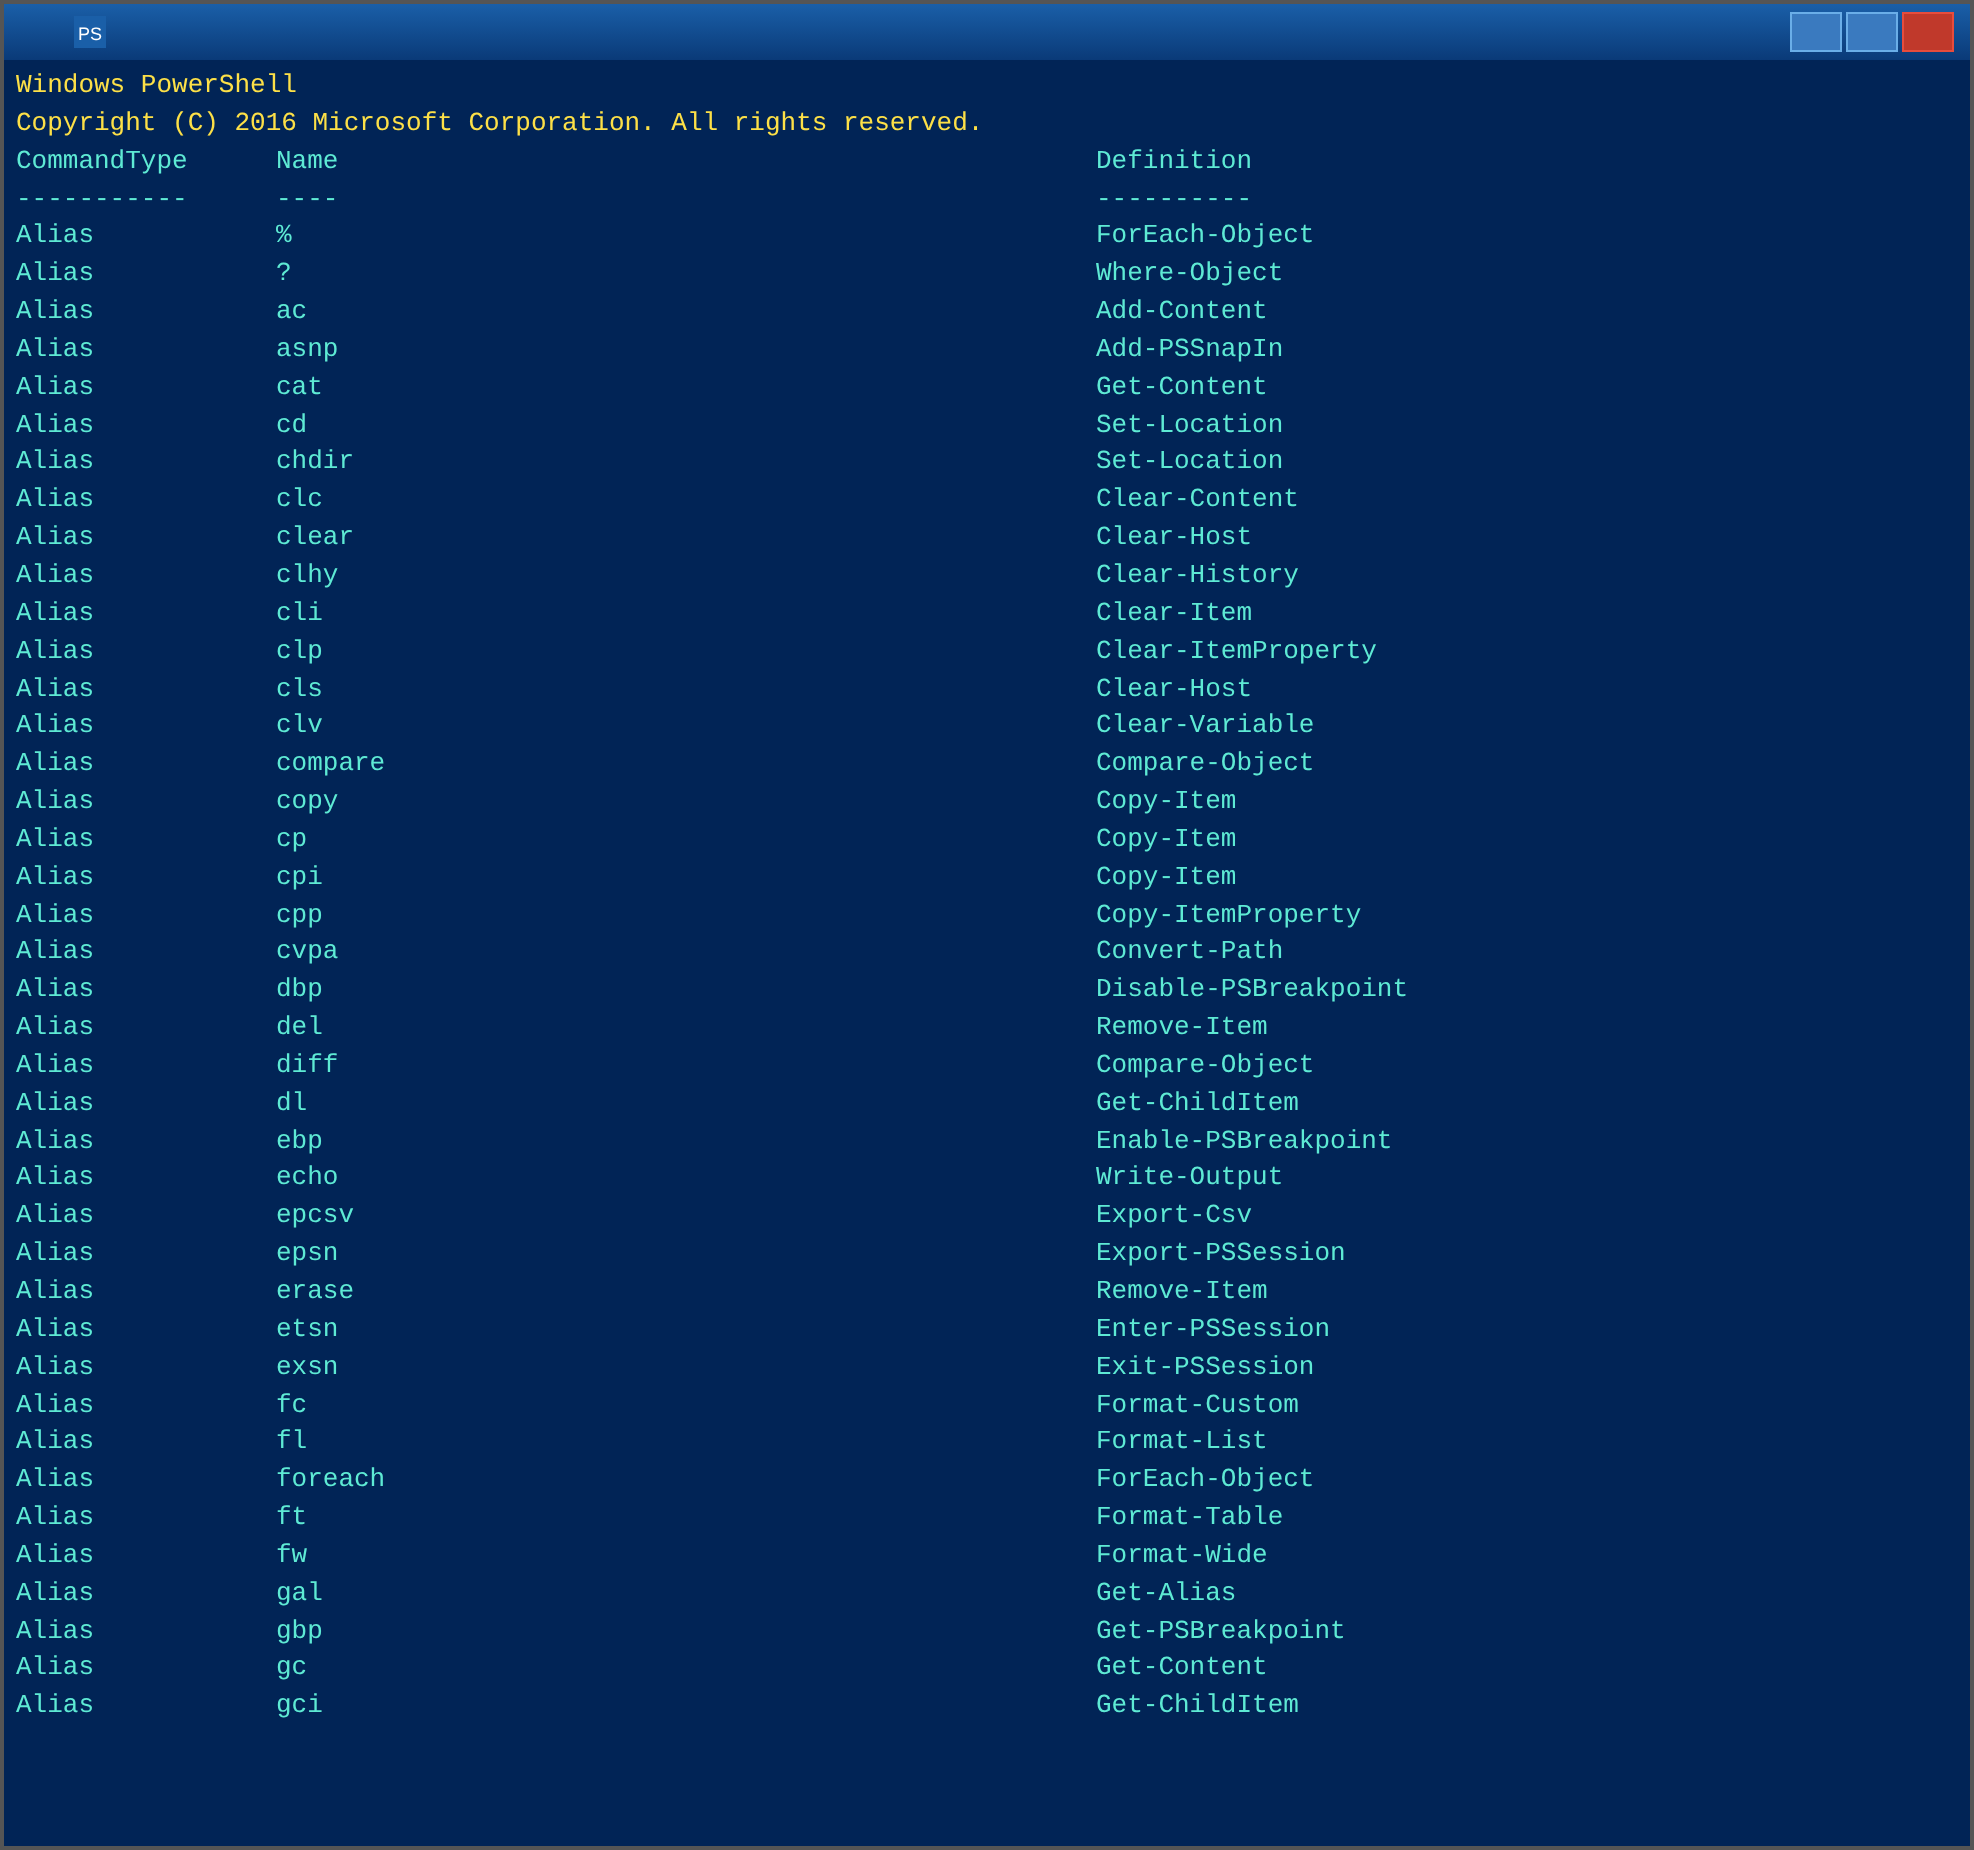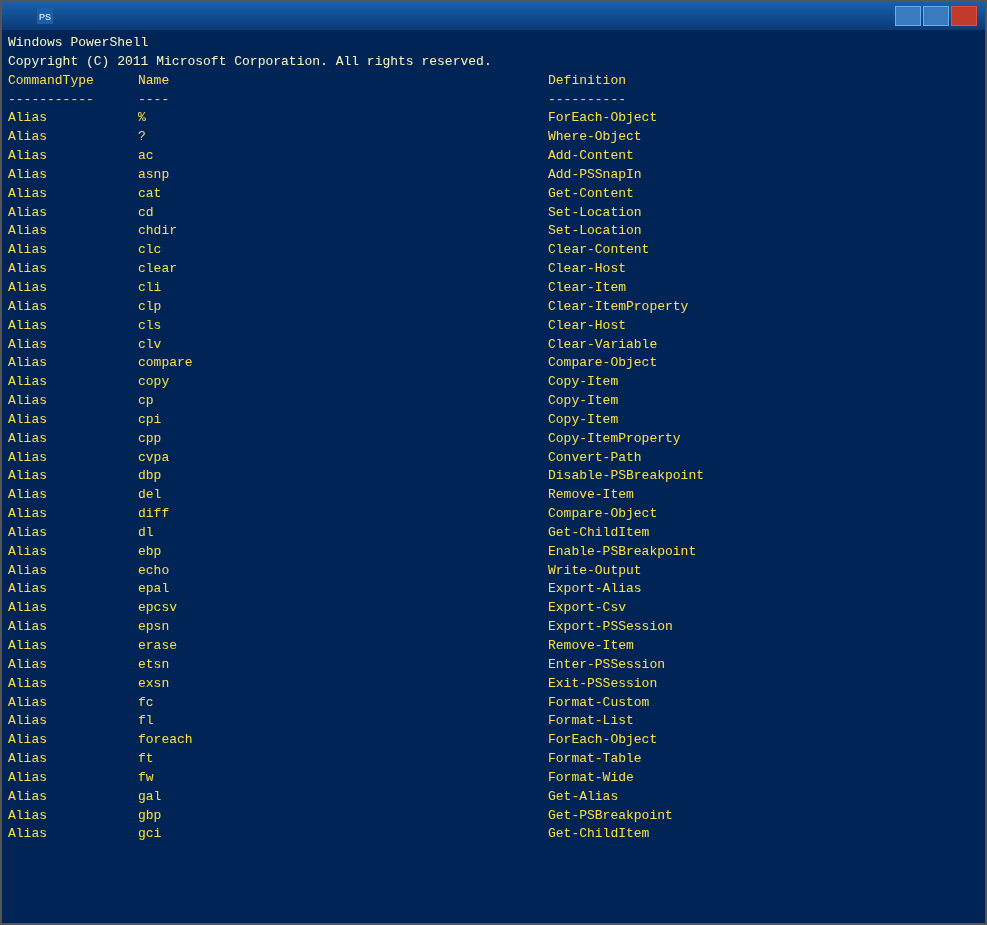--- a/index.html
+++ b/index.html
@@ -85,24 +85,24 @@
     .console-content::-webkit-scrollbar-track {
       background: #0a2a5a;
     }
     .console-content::-webkit-scrollbar-thumb {
       background: #4a7aaf;
       border: 1px solid #6aaee8;
     }
     .line {
       white-space: pre;
       line-height: 1.45;
-      color: #fde047;
+      color: #5eead4;
     }
     .line.header-line {
-      color: #fef9c3;
+      color: #fde047;
     }
     .col-cmd { display: inline-block; width: 130px; }
     .col-name { display: inline-block; width: 410px; }
     .col-def { display: inline-block; }
   </style>
 </head>
 <body>
 
 <div class="window">
   <div class="title-bar">
@@ -117,58 +117,59 @@
     </div>
     <div class="title-bar-buttons">
       <button class="tb-btn"></button>
       <button class="tb-btn"></button>
       <button class="tb-btn close"></button>
     </div>
   </div>
   <div class="console-area">
     <div class="console-content" id="console-output">
         <div class="line header-line">Windows PowerShell</div>
-        <div class="line header-line">Copyright (C) 2011 Microsoft Corporation. All rights reserved.</div>
+        <div class="line header-line">Copyright (C) 2016 Microsoft Corporation. All rights reserved.</div>
         <div class="line header-line"></div>
         <div class="line"><span class="col-cmd">CommandType</span><span class="col-name">Name</span><span class="col-def">Definition</span></div>
         <div class="line"><span class="col-cmd">-----------</span><span class="col-name">----</span><span class="col-def">----------</span></div>
         <div class="line"><span class="col-cmd">Alias</span><span class="col-name">%</span><span class="col-def">ForEach-Object</span></div>
         <div class="line"><span class="col-cmd">Alias</span><span class="col-name">?</span><span class="col-def">Where-Object</span></div>
         <div class="line"><span class="col-cmd">Alias</span><span class="col-name">ac</span><span class="col-def">Add-Content</span></div>
         <div class="line"><span class="col-cmd">Alias</span><span class="col-name">asnp</span><span class="col-def">Add-PSSnapIn</span></div>
         <div class="line"><span class="col-cmd">Alias</span><span class="col-name">cat</span><span class="col-def">Get-Content</span></div>
         <div class="line"><span class="col-cmd">Alias</span><span class="col-name">cd</span><span class="col-def">Set-Location</span></div>
         <div class="line"><span class="col-cmd">Alias</span><span class="col-name">chdir</span><span class="col-def">Set-Location</span></div>
         <div class="line"><span class="col-cmd">Alias</span><span class="col-name">clc</span><span class="col-def">Clear-Content</span></div>
         <div class="line"><span class="col-cmd">Alias</span><span class="col-name">clear</span><span class="col-def">Clear-Host</span></div>
+        <div class="line"><span class="col-cmd">Alias</span><span class="col-name">clhy</span><span class="col-def">Clear-History</span></div>
         <div class="line"><span class="col-cmd">Alias</span><span class="col-name">cli</span><span class="col-def">Clear-Item</span></div>
         <div class="line"><span class="col-cmd">Alias</span><span class="col-name">clp</span><span class="col-def">Clear-ItemProperty</span></div>
         <div class="line"><span class="col-cmd">Alias</span><span class="col-name">cls</span><span class="col-def">Clear-Host</span></div>
         <div class="line"><span class="col-cmd">Alias</span><span class="col-name">clv</span><span class="col-def">Clear-Variable</span></div>
         <div class="line"><span class="col-cmd">Alias</span><span class="col-name">compare</span><span class="col-def">Compare-Object</span></div>
         <div class="line"><span class="col-cmd">Alias</span><span class="col-name">copy</span><span class="col-def">Copy-Item</span></div>
         <div class="line"><span class="col-cmd">Alias</span><span class="col-name">cp</span><span class="col-def">Copy-Item</span></div>
         <div class="line"><span class="col-cmd">Alias</span><span class="col-name">cpi</span><span class="col-def">Copy-Item</span></div>
         <div class="line"><span class="col-cmd">Alias</span><span class="col-name">cpp</span><span class="col-def">Copy-ItemProperty</span></div>
         <div class="line"><span class="col-cmd">Alias</span><span class="col-name">cvpa</span><span class="col-def">Convert-Path</span></div>
         <div class="line"><span class="col-cmd">Alias</span><span class="col-name">dbp</span><span class="col-def">Disable-PSBreakpoint</span></div>
         <div class="line"><span class="col-cmd">Alias</span><span class="col-name">del</span><span class="col-def">Remove-Item</span></div>
         <div class="line"><span class="col-cmd">Alias</span><span class="col-name">diff</span><span class="col-def">Compare-Object</span></div>
         <div class="line"><span class="col-cmd">Alias</span><span class="col-name">dl</span><span class="col-def">Get-ChildItem</span></div>
         <div class="line"><span class="col-cmd">Alias</span><span class="col-name">ebp</span><span class="col-def">Enable-PSBreakpoint</span></div>
         <div class="line"><span class="col-cmd">Alias</span><span class="col-name">echo</span><span class="col-def">Write-Output</span></div>
-        <div class="line"><span class="col-cmd">Alias</span><span class="col-name">epal</span><span class="col-def">Export-Alias</span></div>
         <div class="line"><span class="col-cmd">Alias</span><span class="col-name">epcsv</span><span class="col-def">Export-Csv</span></div>
         <div class="line"><span class="col-cmd">Alias</span><span class="col-name">epsn</span><span class="col-def">Export-PSSession</span></div>
         <div class="line"><span class="col-cmd">Alias</span><span class="col-name">erase</span><span class="col-def">Remove-Item</span></div>
         <div class="line"><span class="col-cmd">Alias</span><span class="col-name">etsn</span><span class="col-def">Enter-PSSession</span></div>
         <div class="line"><span class="col-cmd">Alias</span><span class="col-name">exsn</span><span class="col-def">Exit-PSSession</span></div>
         <div class="line"><span class="col-cmd">Alias</span><span class="col-name">fc</span><span class="col-def">Format-Custom</span></div>
         <div class="line"><span class="col-cmd">Alias</span><span class="col-name">fl</span><span class="col-def">Format-List</span></div>
         <div class="line"><span class="col-cmd">Alias</span><span class="col-name">foreach</span><span class="col-def">ForEach-Object</span></div>
         <div class="line"><span class="col-cmd">Alias</span><span class="col-name">ft</span><span class="col-def">Format-Table</span></div>
         <div class="line"><span class="col-cmd">Alias</span><span class="col-name">fw</span><span class="col-def">Format-Wide</span></div>
         <div class="line"><span class="col-cmd">Alias</span><span class="col-name">gal</span><span class="col-def">Get-Alias</span></div>
         <div class="line"><span class="col-cmd">Alias</span><span class="col-name">gbp</span><span class="col-def">Get-PSBreakpoint</span></div>
+        <div class="line"><span class="col-cmd">Alias</span><span class="col-name">gc</span><span class="col-def">Get-Content</span></div>
         <div class="line"><span class="col-cmd">Alias</span><span class="col-name">gci</span><span class="col-def">Get-ChildItem</span></div>
       </div>
   </div>
 </div>
 
 </body></html>

